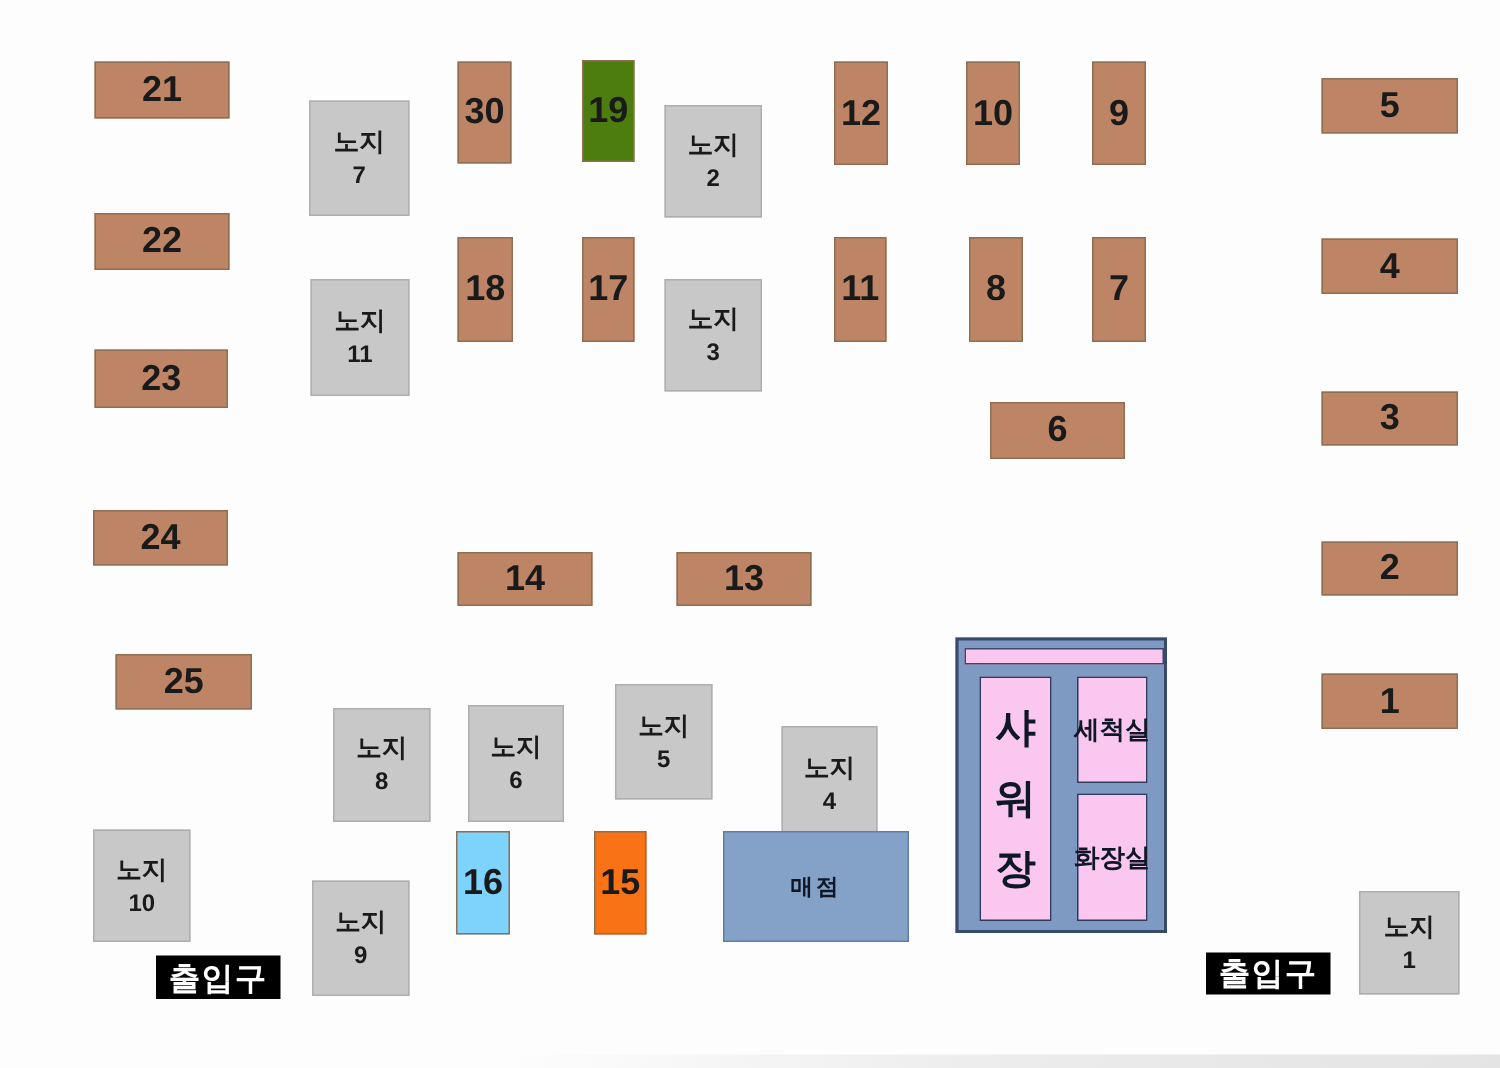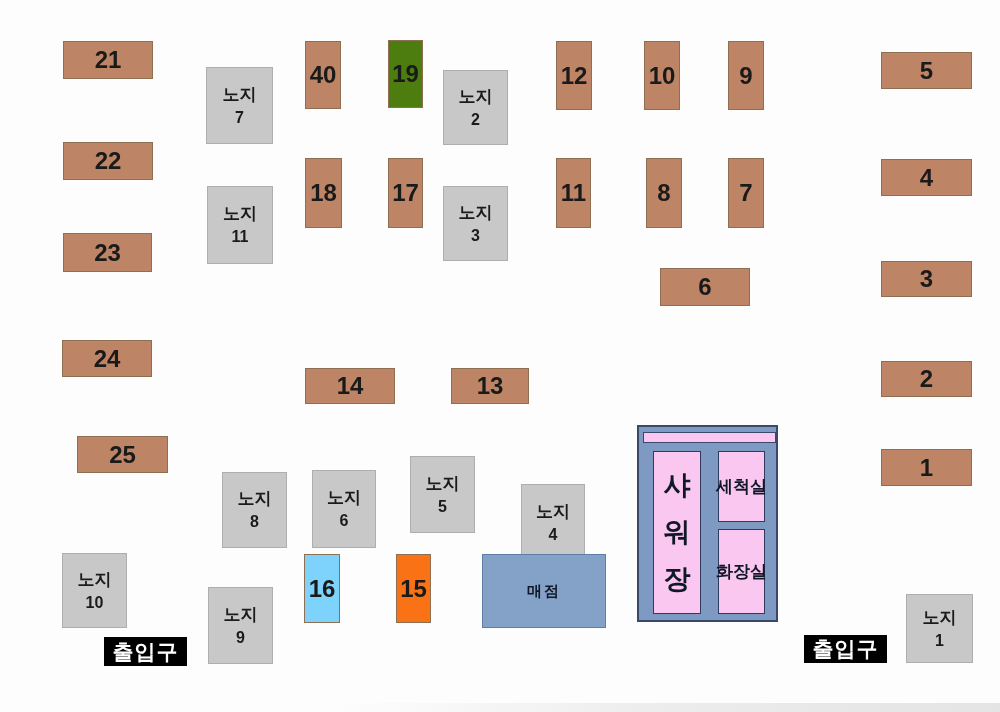--- a/index.html
+++ b/index.html
@@ -89,21 +89,21 @@
   }
 </style>
 </head>
 <body>
 
 <div id="map-canvas" style="width: 1000px; height: 712px; background: rgb(253, 253, 253);">
     <div class="site abs" style="background: rgb(189, 133, 101); border-color: rgb(143, 111, 82); left: 63px; top: 41px; width: 90px; height: 38px;">
       <span>21</span>
     </div>
     <div class="site abs" style="background: rgb(189, 133, 101); border-color: rgb(143, 111, 82); left: 305px; top: 41px; width: 36px; height: 68px;">
-      <span>40</span>
+      <span>30</span>
     </div>
     <div class="site abs" style="background: #4d7c0f; border-color: rgb(143, 111, 82); left: 388px; top: 40px; width: 35px; height: 68px;">
       <span>19</span>
     </div>
     <div class="site abs" style="background: rgb(189, 133, 101); border-color: rgb(143, 111, 82); left: 556px; top: 41px; width: 36px; height: 69px;">
       <span>12</span>
     </div>
     <div class="site abs" style="background: rgb(189, 133, 101); border-color: rgb(143, 111, 82); left: 644px; top: 41px; width: 36px; height: 69px;">
       <span>10</span>
     </div>
@@ -142,21 +142,21 @@
     </div>
     <div class="site abs" style="background: rgb(189, 133, 101); border-color: rgb(143, 111, 82); left: 881px; top: 261px; width: 91px; height: 36px;">
       <span>3</span>
     </div>
     <div class="site abs" style="background: rgb(189, 133, 101); border-color: rgb(143, 111, 82); left: 62px; top: 340px; width: 90px; height: 37px;">
       <span>24</span>
     </div>
     <div class="site abs" style="background: rgb(189, 133, 101); border-color: rgb(143, 111, 82); left: 305px; top: 368px; width: 90px; height: 36px;">
       <span>14</span>
     </div>
-    <div class="site abs" style="background: rgb(189, 133, 101); border-color: rgb(143, 111, 82); left: 451px; top: 368px; width: 78px; height: 36px;">
+    <div class="site abs" style="background: rgb(189, 133, 101); border-color: rgb(143, 111, 82); left: 451px; top: 368px; width: 90px; height: 36px;">
       <span>13</span>
     </div>
     <div class="site abs" style="background: rgb(189, 133, 101); border-color: rgb(143, 111, 82); left: 881px; top: 361px; width: 91px; height: 36px;">
       <span>2</span>
     </div>
     <div class="site abs" style="background: rgb(189, 133, 101); border-color: rgb(143, 111, 82); left: 77px; top: 436px; width: 91px; height: 37px;">
       <span>25</span>
     </div>
     <div class="site abs" style="background: rgb(189, 133, 101); border-color: rgb(143, 111, 82); left: 881px; top: 449px; width: 91px; height: 37px;">
       <span>1</span>

